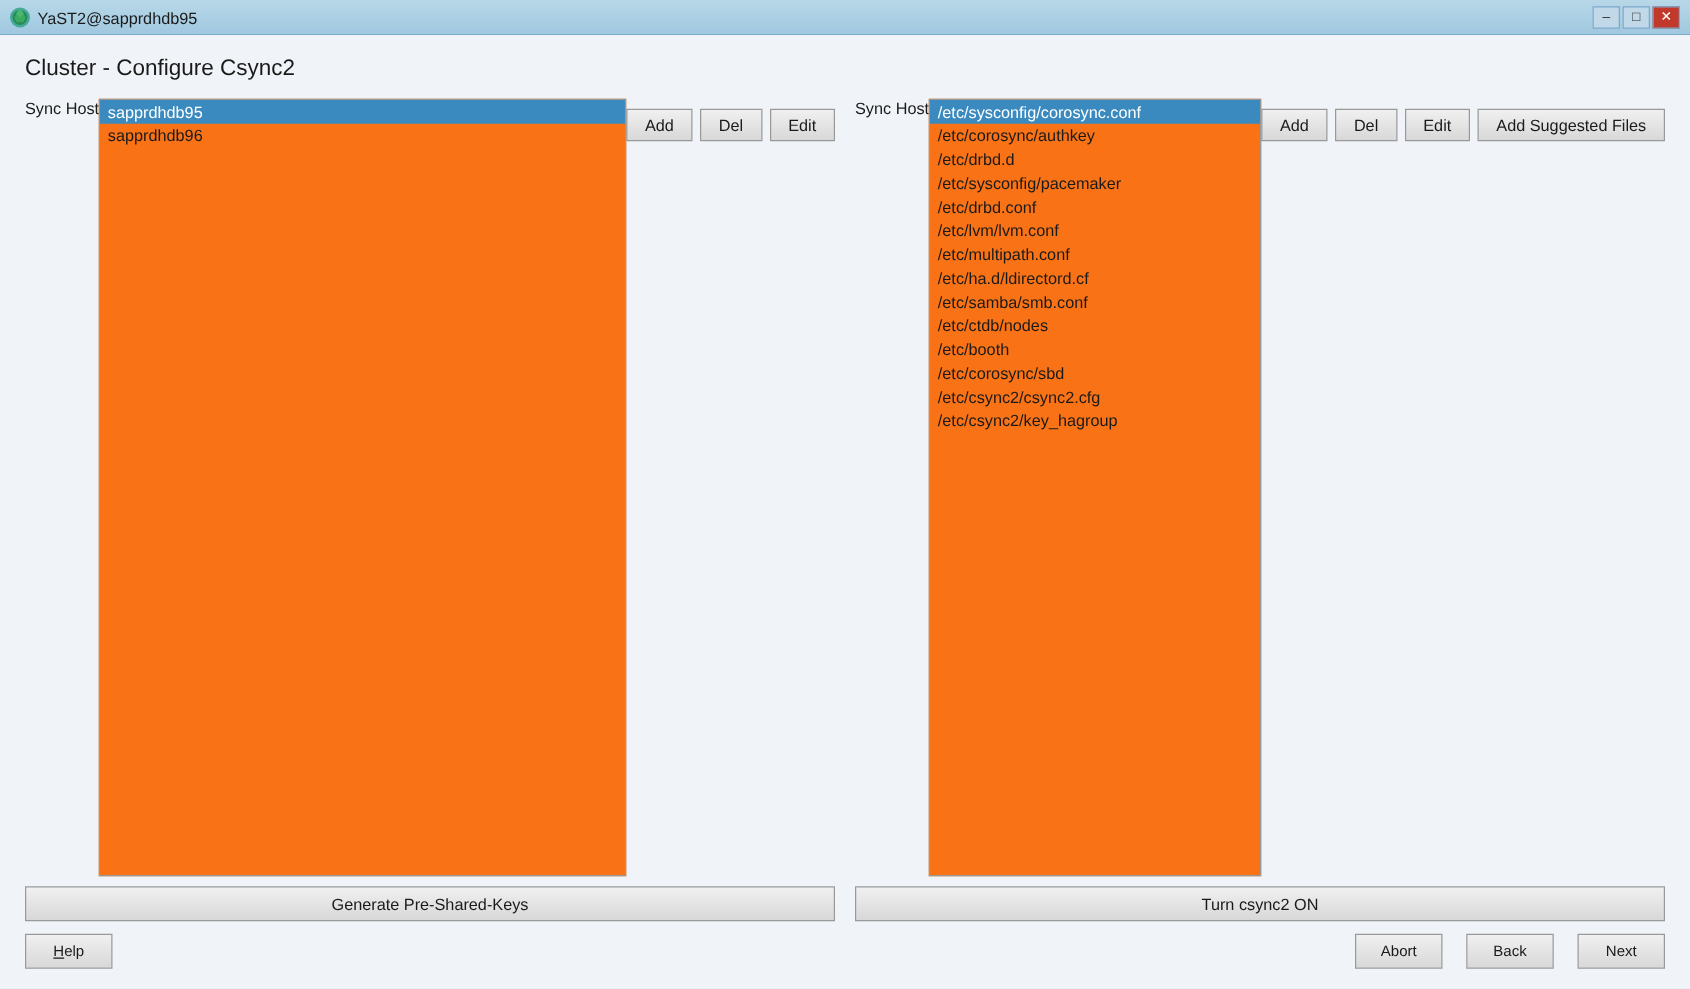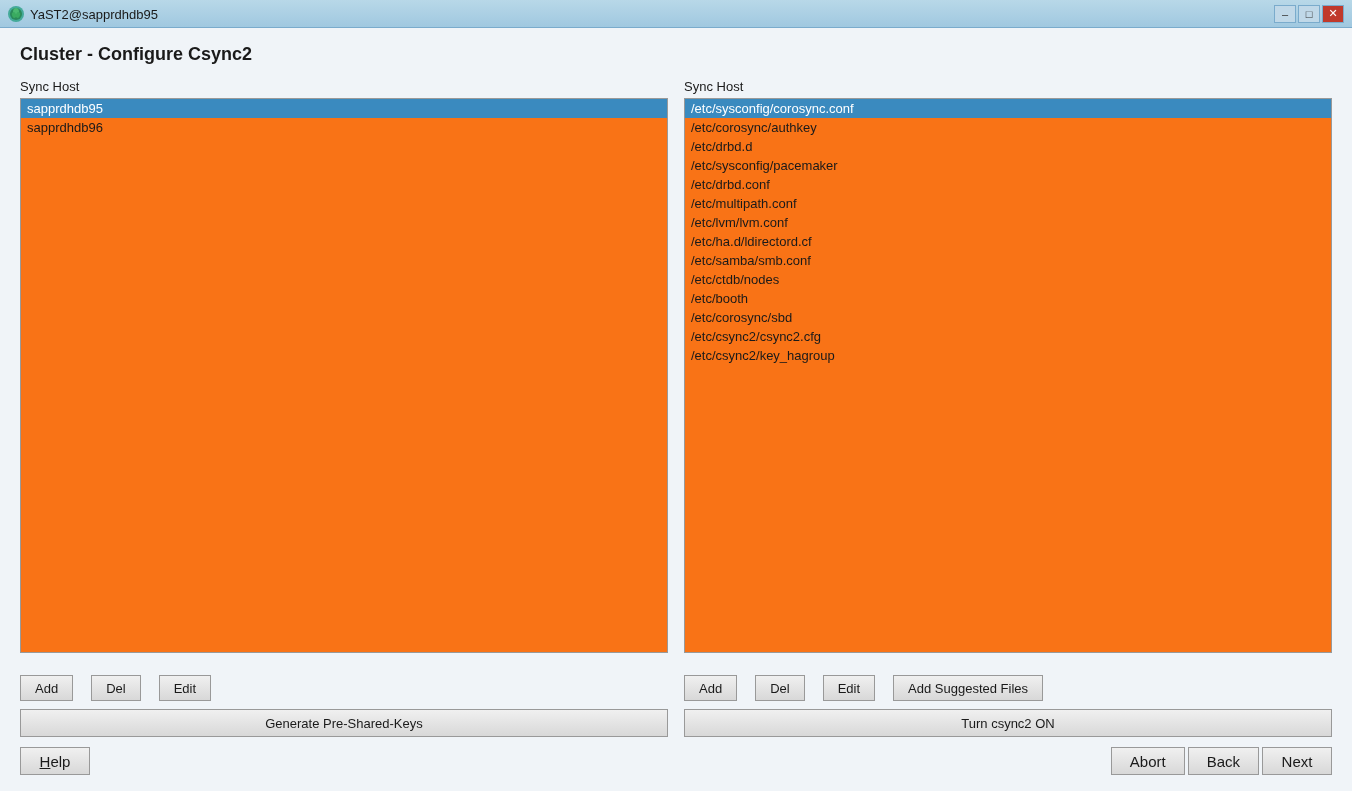--- a/index.html
+++ b/index.html
@@ -64,33 +64,33 @@
     
     #main {
       background: #f0f4f8;
       padding: 16px 20px;
       height: calc(791px - 28px);
       display: flex;
       flex-direction: column;
     }
     #page-title {
       font-size: 18px;
-      font-weight: bold;
+      font-weight: normal;
       color: #1a1a1a;
       margin-bottom: 14px;
     }
     #panels {
       display: flex;
       gap: 16px;
       flex: 1;
       min-height: 0;
     }
     .panel {
       display: flex;
-      flex-direction: column;
+      flex-direction: row;
       flex: 1;
       justify-content: center;
     }
     .panel-label {
       font-size: 13px;
       color: #1a1a1a;
       margin-bottom: 4px;
     }
     .list-box {
       flex: 1;
@@ -105,22 +105,22 @@
       white-space: nowrap;
       font-size: 13px;
       color: #1a1a1a;
     }
     .list-item.selected {
       background: #3a8abf;
       color: white;
     }
     .panel-buttons {
       display: flex;
-      gap: 18px;
-      margin-top: 22px;
+      gap: 6px;
+      margin-top: 8px;
     }
     .btn {
       height: 26px;
       padding: 0 14px;
       background: linear-gradient(to bottom, #f0f0f0, #d8d8d8);
       border: 1px solid #999;
       cursor: pointer;
       font-size: 13px;
       color: #1a1a1a;
     }
@@ -147,29 +147,29 @@
       justify-content: space-between;
       align-items: center;
       margin-top: 10px;
     }
     #footer-left {
       display: flex;
       gap: 8px;
     }
     #footer-right {
       display: flex;
-      gap: 3px;
+      gap: 19px;
     }
     .footer-btn {
       height: 28px;
       padding: 0 18px;
       background: linear-gradient(to bottom, #f0f0f0, #d8d8d8);
       border: 1px solid #999;
       cursor: pointer;
-      font-size: 15px;
+      font-size: 12px;
       color: #1a1a1a;
       min-width: 70px;
     }
   </style>
 </head>
 <body>
 
 <div id="titlebar">
   <div id="titlebar-left">
     <div id="titlebar-icon">
@@ -208,22 +208,22 @@
     </div>
 
     <div class="panel">
       <div class="panel-label">Sync Host</div>
       <div class="list-box" id="sync-file-list">
       <div class="list-item selected">/etc/sysconfig/corosync.conf</div>
           <div class="list-item">/etc/corosync/authkey</div>
           <div class="list-item">/etc/drbd.d</div>
           <div class="list-item">/etc/sysconfig/pacemaker</div>
           <div class="list-item">/etc/drbd.conf</div>
+          <div class="list-item">/etc/lvm/lvm.conf</div>
           <div class="list-item">/etc/multipath.conf</div>
-          <div class="list-item">/etc/lvm/lvm.conf</div>
           <div class="list-item">/etc/ha.d/ldirectord.cf</div>
           <div class="list-item">/etc/samba/smb.conf</div>
           <div class="list-item">/etc/ctdb/nodes</div>
           <div class="list-item">/etc/booth</div>
           <div class="list-item">/etc/corosync/sbd</div>
           <div class="list-item">/etc/csync2/csync2.cfg</div>
           <div class="list-item">/etc/csync2/key_hagroup</div>
         </div>
       <div class="panel-buttons">
         <button class="btn">Add</button>

